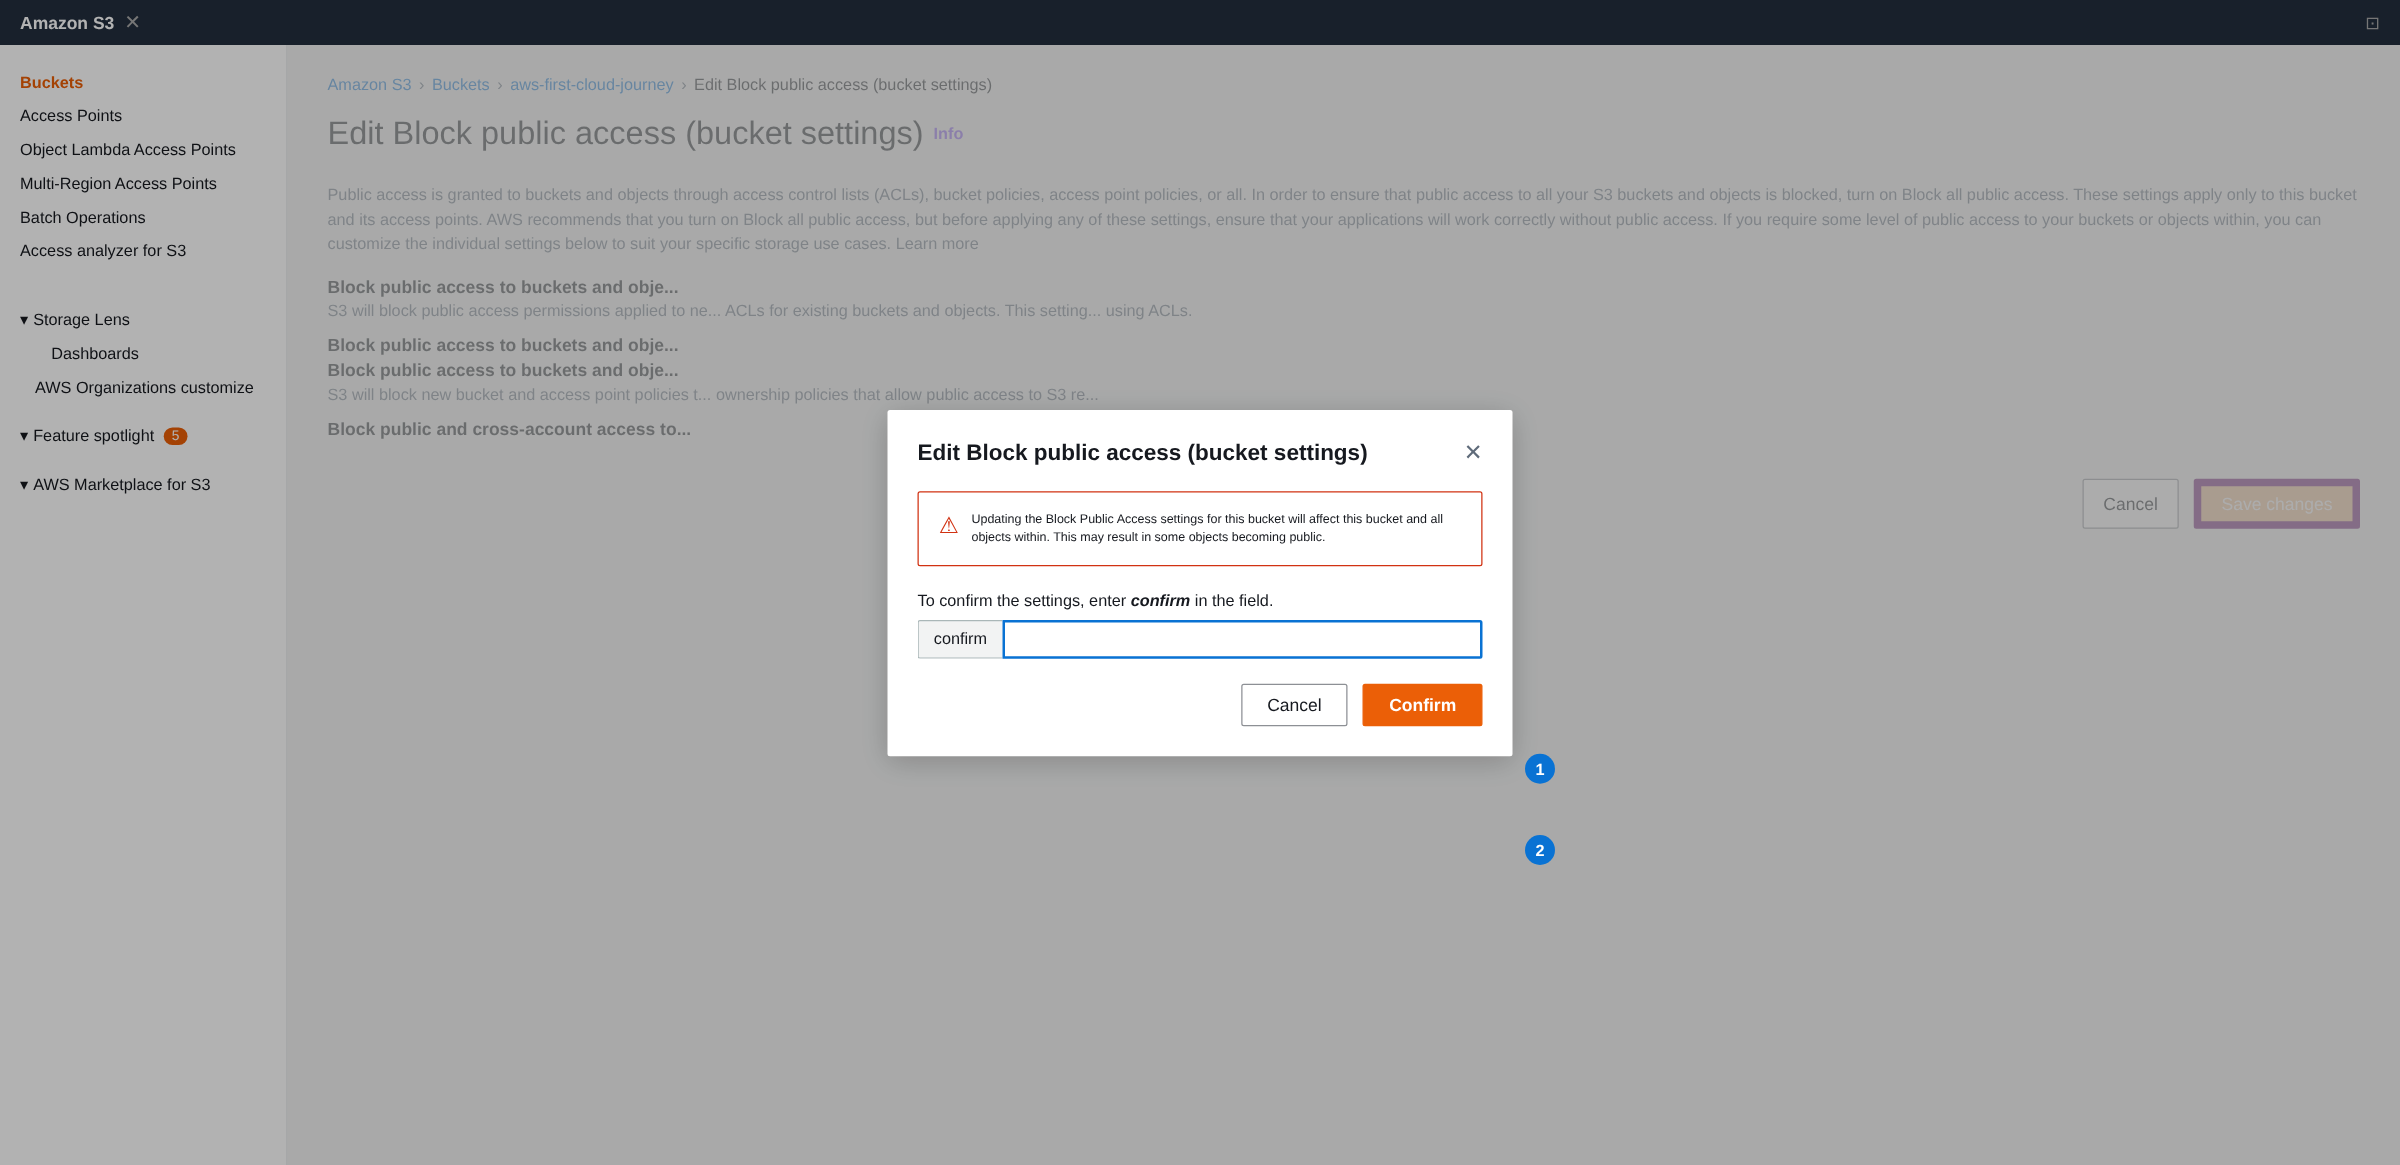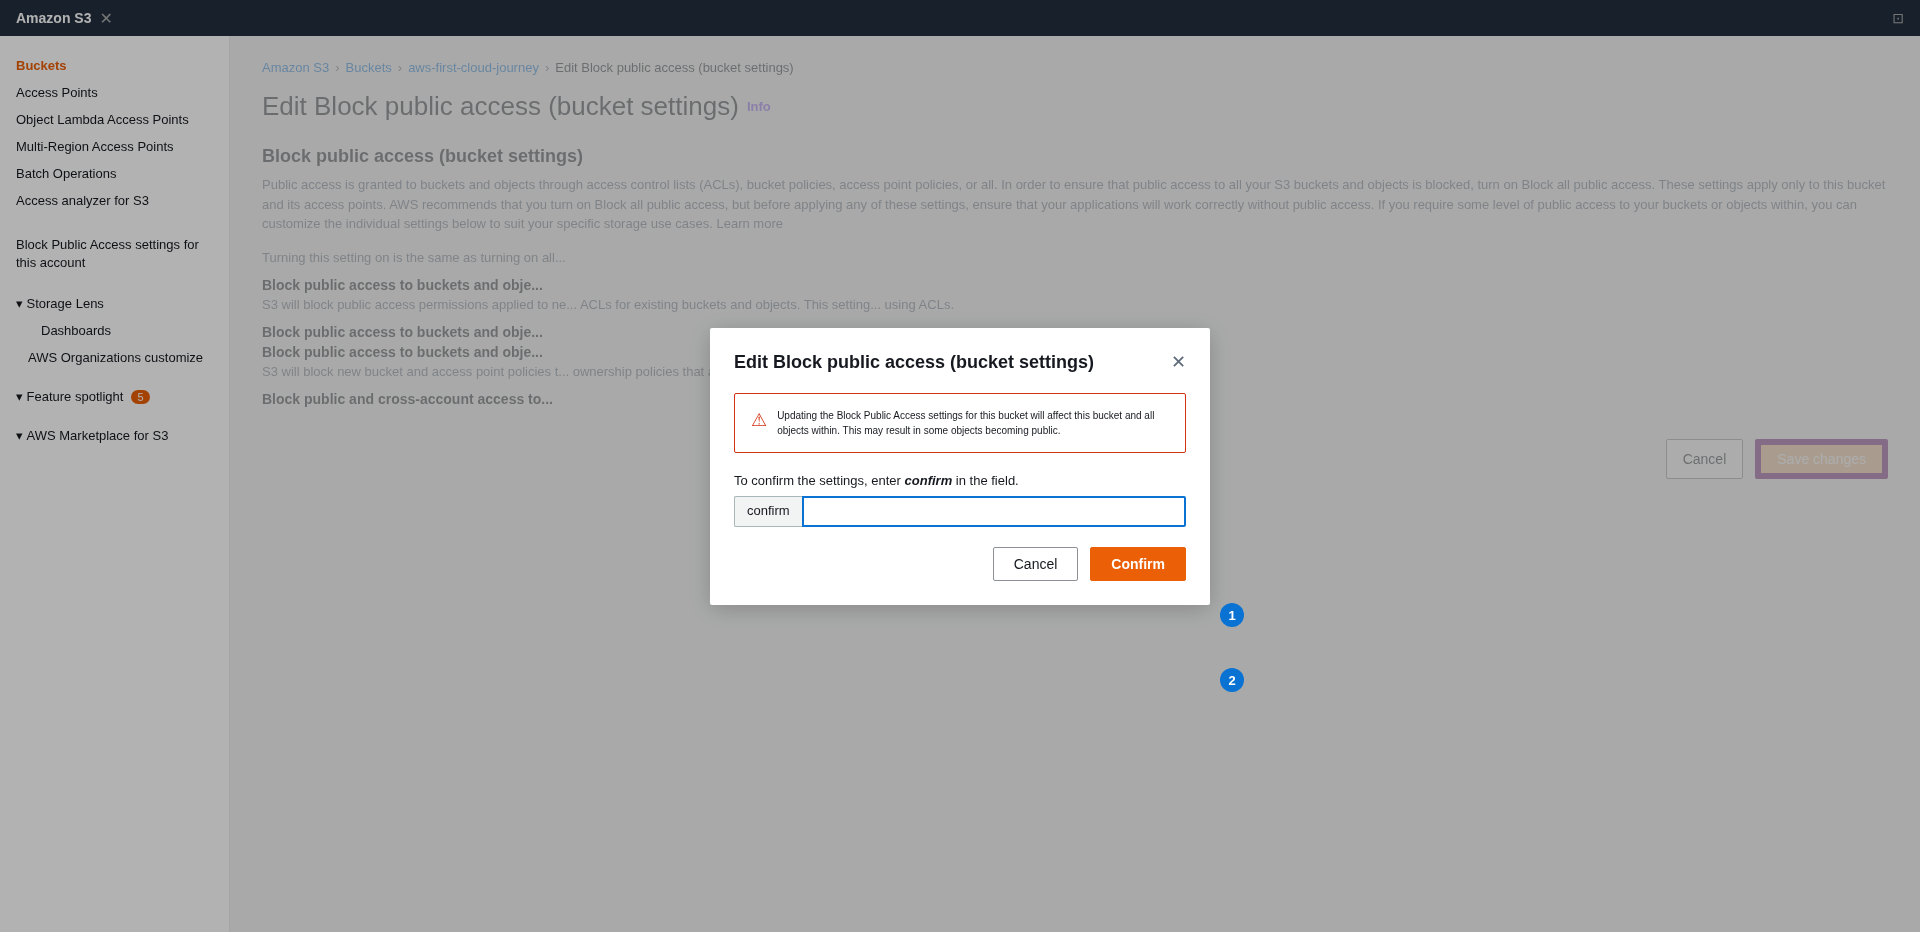--- a/index.html
+++ b/index.html
@@ -331,21 +331,20 @@
 
   <div class="sidebar">
     <div class="sidebar-nav-item active">Buckets</div>
     <div class="sidebar-nav-item">Access Points</div>
     <div class="sidebar-nav-item">Object Lambda Access Points</div>
     <div class="sidebar-nav-item">Multi-Region Access Points</div>
     <div class="sidebar-nav-item">Batch Operations</div>
     <div class="sidebar-nav-item">Access analyzer for S3</div>
 
     <div style="height:16px;"></div>
-    <div class="sidebar-nav-item" style="white-space: normal; line-height:1.4;">Block Public Access settings for this account</div>
 
     <div style="height:12px;"></div>
     <div class="sidebar-section-expandable">
       <span>▾</span>
       <span>Storage Lens</span>
     </div>
     <div class="sidebar-nav-item" style="padding-left:41px;">Dashboards</div>
     <div class="sidebar-nav-item" style="padding-left:28px;">AWS Organizations customize</div>
 
     <div style="height:12px;"></div>
@@ -373,24 +372,22 @@
       <span class="breadcrumb-sep">›</span>
       <span class="breadcrumb-current">Edit Block public access (bucket settings)</span>
     </div>
 
     <div class="page-title">
       <span>Edit Block public access (bucket settings)</span>
       <span class="page-title-info">Info</span>
     </div>
 
     <div>
-      <div class="section-title">Block public access (bucket settings)</div>
       <div class="section-desc">Public access is granted to buckets and objects through access control lists (ACLs), bucket policies, access point policies, or all. In order to ensure that public access to all your S3 buckets and objects is blocked, turn on Block all public access. These settings apply only to this bucket and its access points. AWS recommends that you turn on Block all public access, but before applying any of these settings, ensure that your applications will work correctly without public access. If you require some level of public access to your buckets or objects within, you can customize the individual settings below to suit your specific storage use cases. Learn more</div>
 
-      <div class="subsection-desc">Turning this setting on is the same as turning on all...</div>
 
       <div class="subsection-title">Block public access to buckets and obje...</div>
       <div class="subsection-desc">S3 will block public access permissions applied to ne... ACLs for existing buckets and objects. This setting... using ACLs.</div>
 
       <div class="subsection-title">Block public access to buckets and obje...</div>
 
       <div class="subsection-title">Block public access to buckets and obje...</div>
       <div class="subsection-desc">S3 will block new bucket and access point policies t... ownership policies that allow public access to S3 re...</div>
 
       <div class="subsection-title">Block public and cross-account access to...</div>

